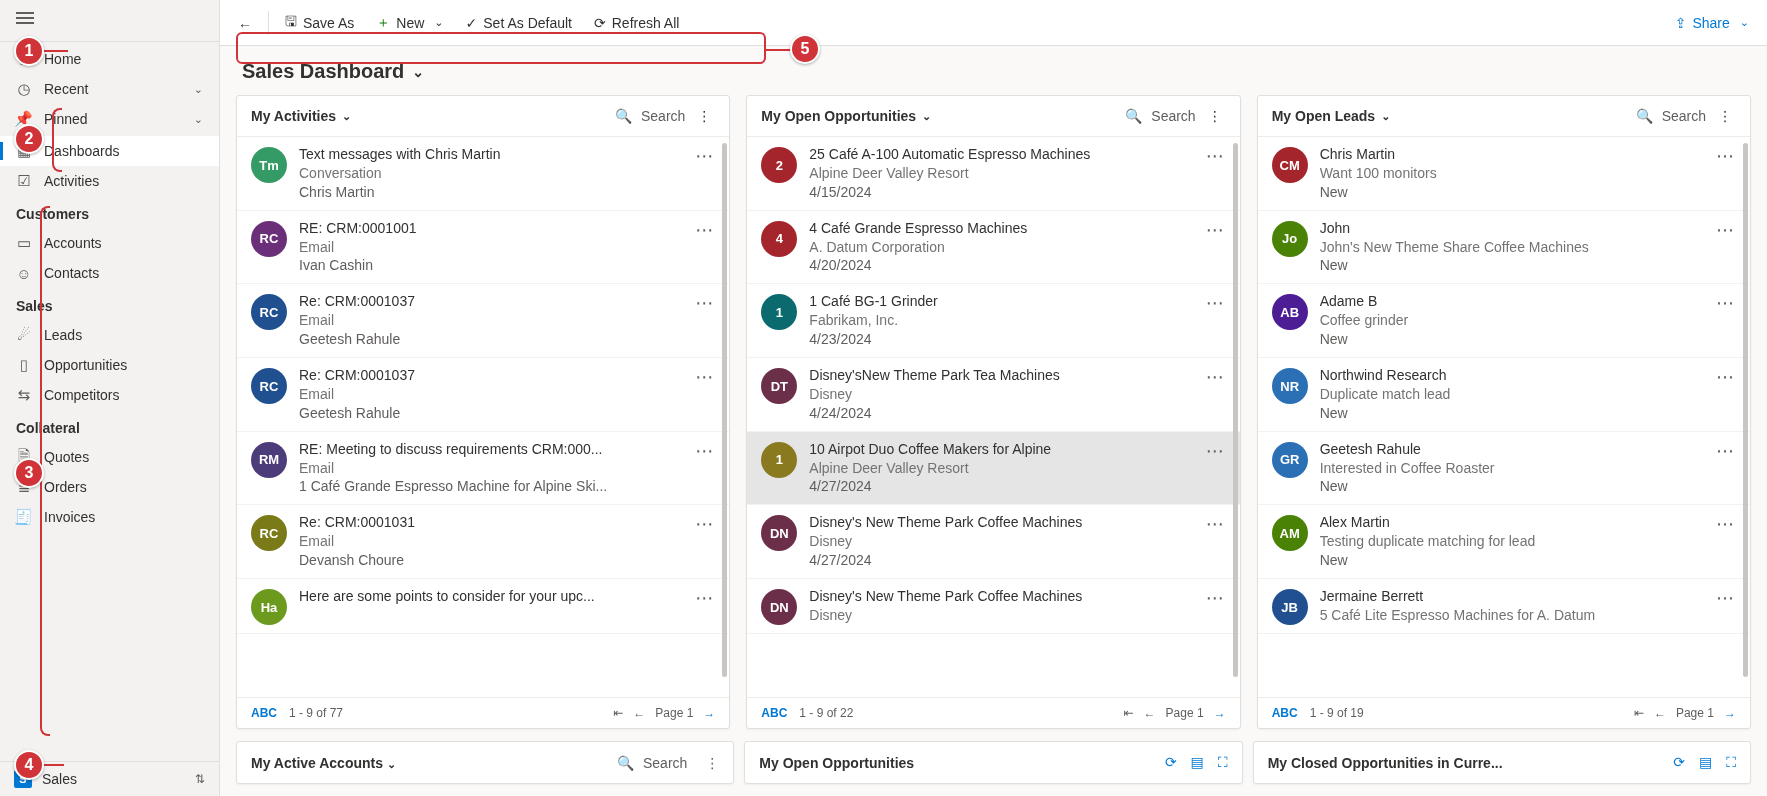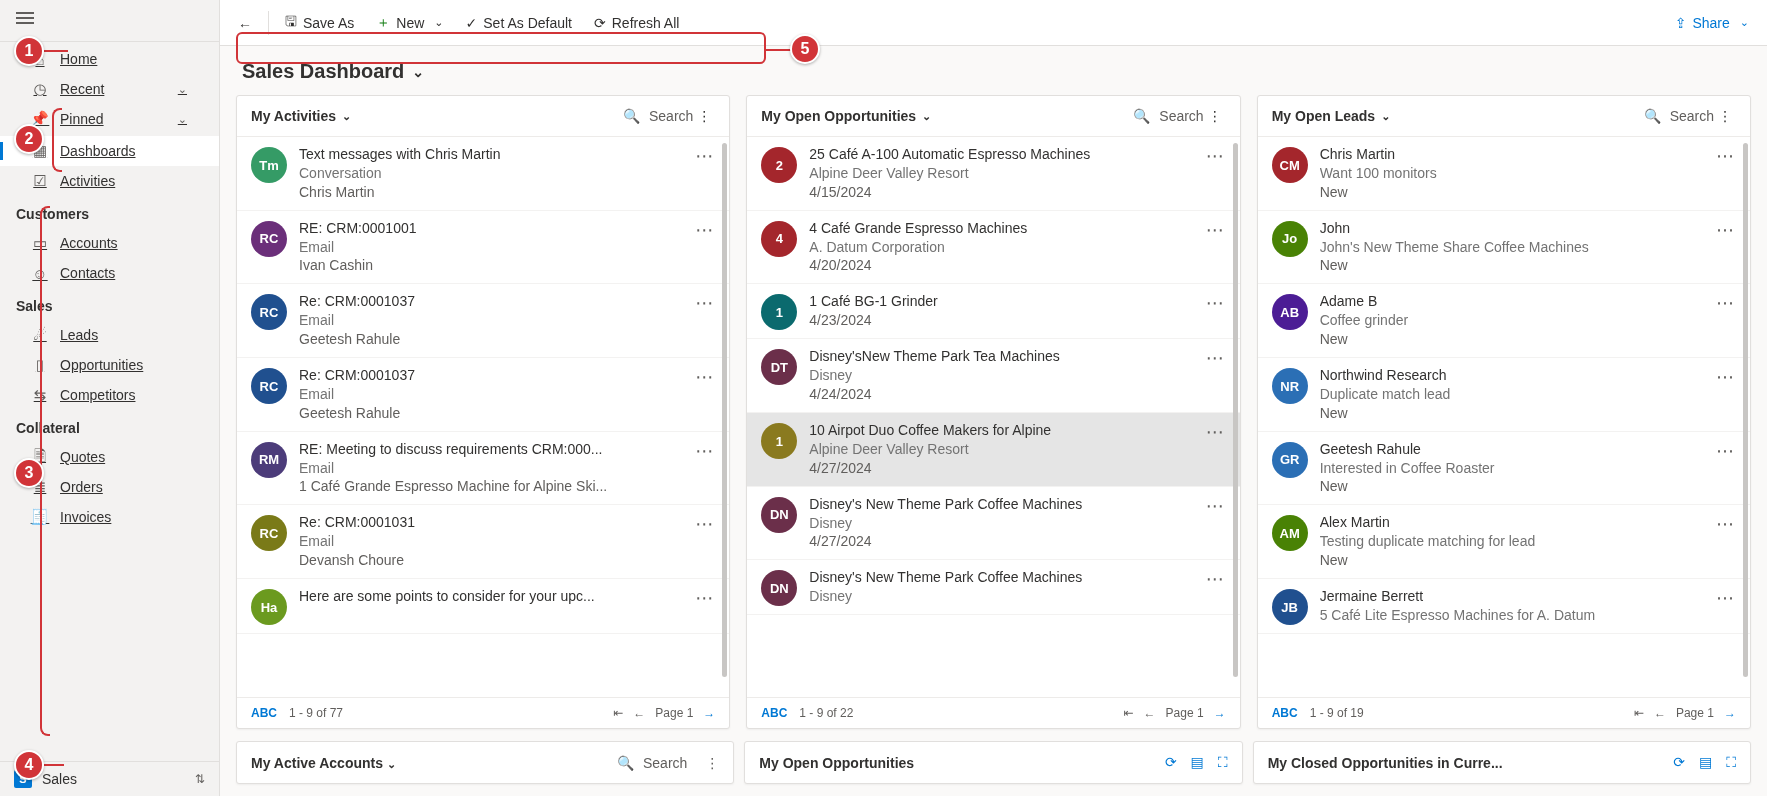--- a/index.html
+++ b/index.html
@@ -4,41 +4,41 @@
 <style>
 * { box-sizing: border-box; margin: 0; padding: 0; }
 body { font-family: "Segoe UI", Arial, sans-serif; font-size: 14px; color: #323130; background: #fff; overflow: hidden; }
 .app { display: flex; height: 796px; width: 1767px; }
 .sidebar { width: 220px; background: #f3f2f1; border-right: 1px solid #e1dfdd; display: flex; flex-direction: column; overflow-y: auto; }
 .sidebar-top { padding: 12px 16px; border-bottom: 1px solid #e1dfdd; }
 .hamburger { width: 18px; height: 14px; display: inline-block; cursor: pointer; }
 .hamburger span { display: block; height: 2px; background: #605e5c; margin-bottom: 3px; }
 .nav-section { padding: 2px 0; }
 .nav-group-label { font-weight: 600; padding: 10px 16px 6px; color: #323130; font-size: 14px; }
-.nav-item { display: flex; align-items: center; padding: 7px 32px; cursor: pointer; gap: 12px; position: relative; text-decoration: underline; }
+.nav-item { display: flex; align-items: center; padding: 7px 16px; cursor: pointer; gap: 12px; position: relative; }
 .nav-item.active { background: #fff; }
 .nav-item.active::before { content: ""; position: absolute; left: 0; top: 6px; bottom: 6px; width: 3px; background: #0078d4; }
 .nav-icon { width: 16px; height: 16px; display: inline-flex; align-items: center; justify-content: center; color: #605e5c; font-size: 15px; }
 .nav-chevron { margin-left: auto; font-size: 11px; color: #605e5c; }
 .sidebar-footer { margin-top: auto; border-top: 1px solid #e1dfdd; padding: 8px 14px; display:flex; align-items:center; gap:10px; }
 .sidebar-footer .badge { width:18px; height:18px; background:#0078d4; color:#fff; border-radius:2px; font-size:11px; display:flex; align-items:center; justify-content:center; font-weight:600;}
 .sidebar-footer .updown { margin-left:auto; font-size:12px; color:#605e5c; }
 
 .main { flex: 1; display: flex; flex-direction: column; overflow: hidden; background:#faf9f8; }
 .toolbar { height: 46px; background: #fff; border-bottom: 1px solid #e1dfdd; display: flex; align-items: center; padding: 0 8px; gap: 2px; }
 .tool-btn { display: flex; align-items: center; gap: 6px; padding: 6px 10px; cursor: pointer; border-radius: 2px; font-size: 14px; }
 .tool-divider { width:1px; height:24px; background:#e1dfdd; margin:0 4px; }
 .toolbar .share { margin-left:auto; color:#0078d4; }
 
 .page-title-row { padding: 14px 22px 8px; }
 .page-title { font-size: 20px; font-weight: 600; display:flex; align-items:center; gap:8px;}
 
 .panels { display: flex; gap: 16px; padding: 4px 16px; flex: 1; overflow: hidden; }
 .panel { flex: 1; background: #fff; border: 1px solid #e1dfdd; border-radius: 3px; display: flex; flex-direction: column; min-width: 0; box-shadow: 0 1px 2px rgba(0,0,0,0.05);}
-.panel-head { display: flex; align-items: center; padding: 12px 14px; border-bottom: 1px solid #edebe9; }
+.panel-head { display: flex; align-items: center; padding: 12px 14px; border-bottom: 1px solid #edebe9; gap: 8px;}
 .panel-title { font-weight: 600; font-size: 14px; display:flex; align-items:center; gap:6px;}
 .panel-head .search { margin-left:auto; display:flex; align-items:center; gap:8px; color:#605e5c; font-size:14px;}
 .panel-head .more { padding: 0 4px; cursor:pointer;}
 .panel-body { flex:1; overflow-y:auto; position:relative;}
 .scroll-ind { position:absolute; right:2px; top:6px; bottom:20px; width:5px; background:#c8c6c4; border-radius:3px;}
 .row { display:flex; align-items:flex-start; padding:8px 14px; border-bottom:1px solid #f3f2f1; gap:12px; cursor:pointer;}
 .row.selected { background:#e5e5e5;}
 .avatar { width:36px; height:36px; border-radius:50%; display:flex; align-items:center; justify-content:center; color:#fff; font-weight:600; font-size:13px; flex-shrink:0; margin-top:2px;}
 .row-text { flex:1; min-width:0;}
 .row-text div { white-space:nowrap; overflow:hidden; text-overflow:ellipsis; line-height:1.35;}
@@ -292,20 +292,21 @@
                 <div class="l1">4 Café Grande Espresso Machines</div>
                 <div class="l2">A. Datum Corporation</div>
                 <div class="l3">4/20/2024</div>
               </div>
               <div class="row-more">⋯</div>
             </div>
             <div class="row">
               <div class="avatar" style="background: rgb(11, 106, 110);">1</div>
               <div class="row-text">
                 <div class="l1">1 Café BG-1 Grinder</div>
+                <div class="l2">Fabrikam, Inc.</div>
                 <div class="l3">4/23/2024</div>
               </div>
               <div class="row-more">⋯</div>
             </div>
             <div class="row">
               <div class="avatar" style="background: rgb(107, 47, 74);">DT</div>
               <div class="row-text">
                 <div class="l1">Disney'sNew Theme Park Tea Machines</div>
                 <div class="l2">Disney</div>
                 <div class="l3">4/24/2024</div>

